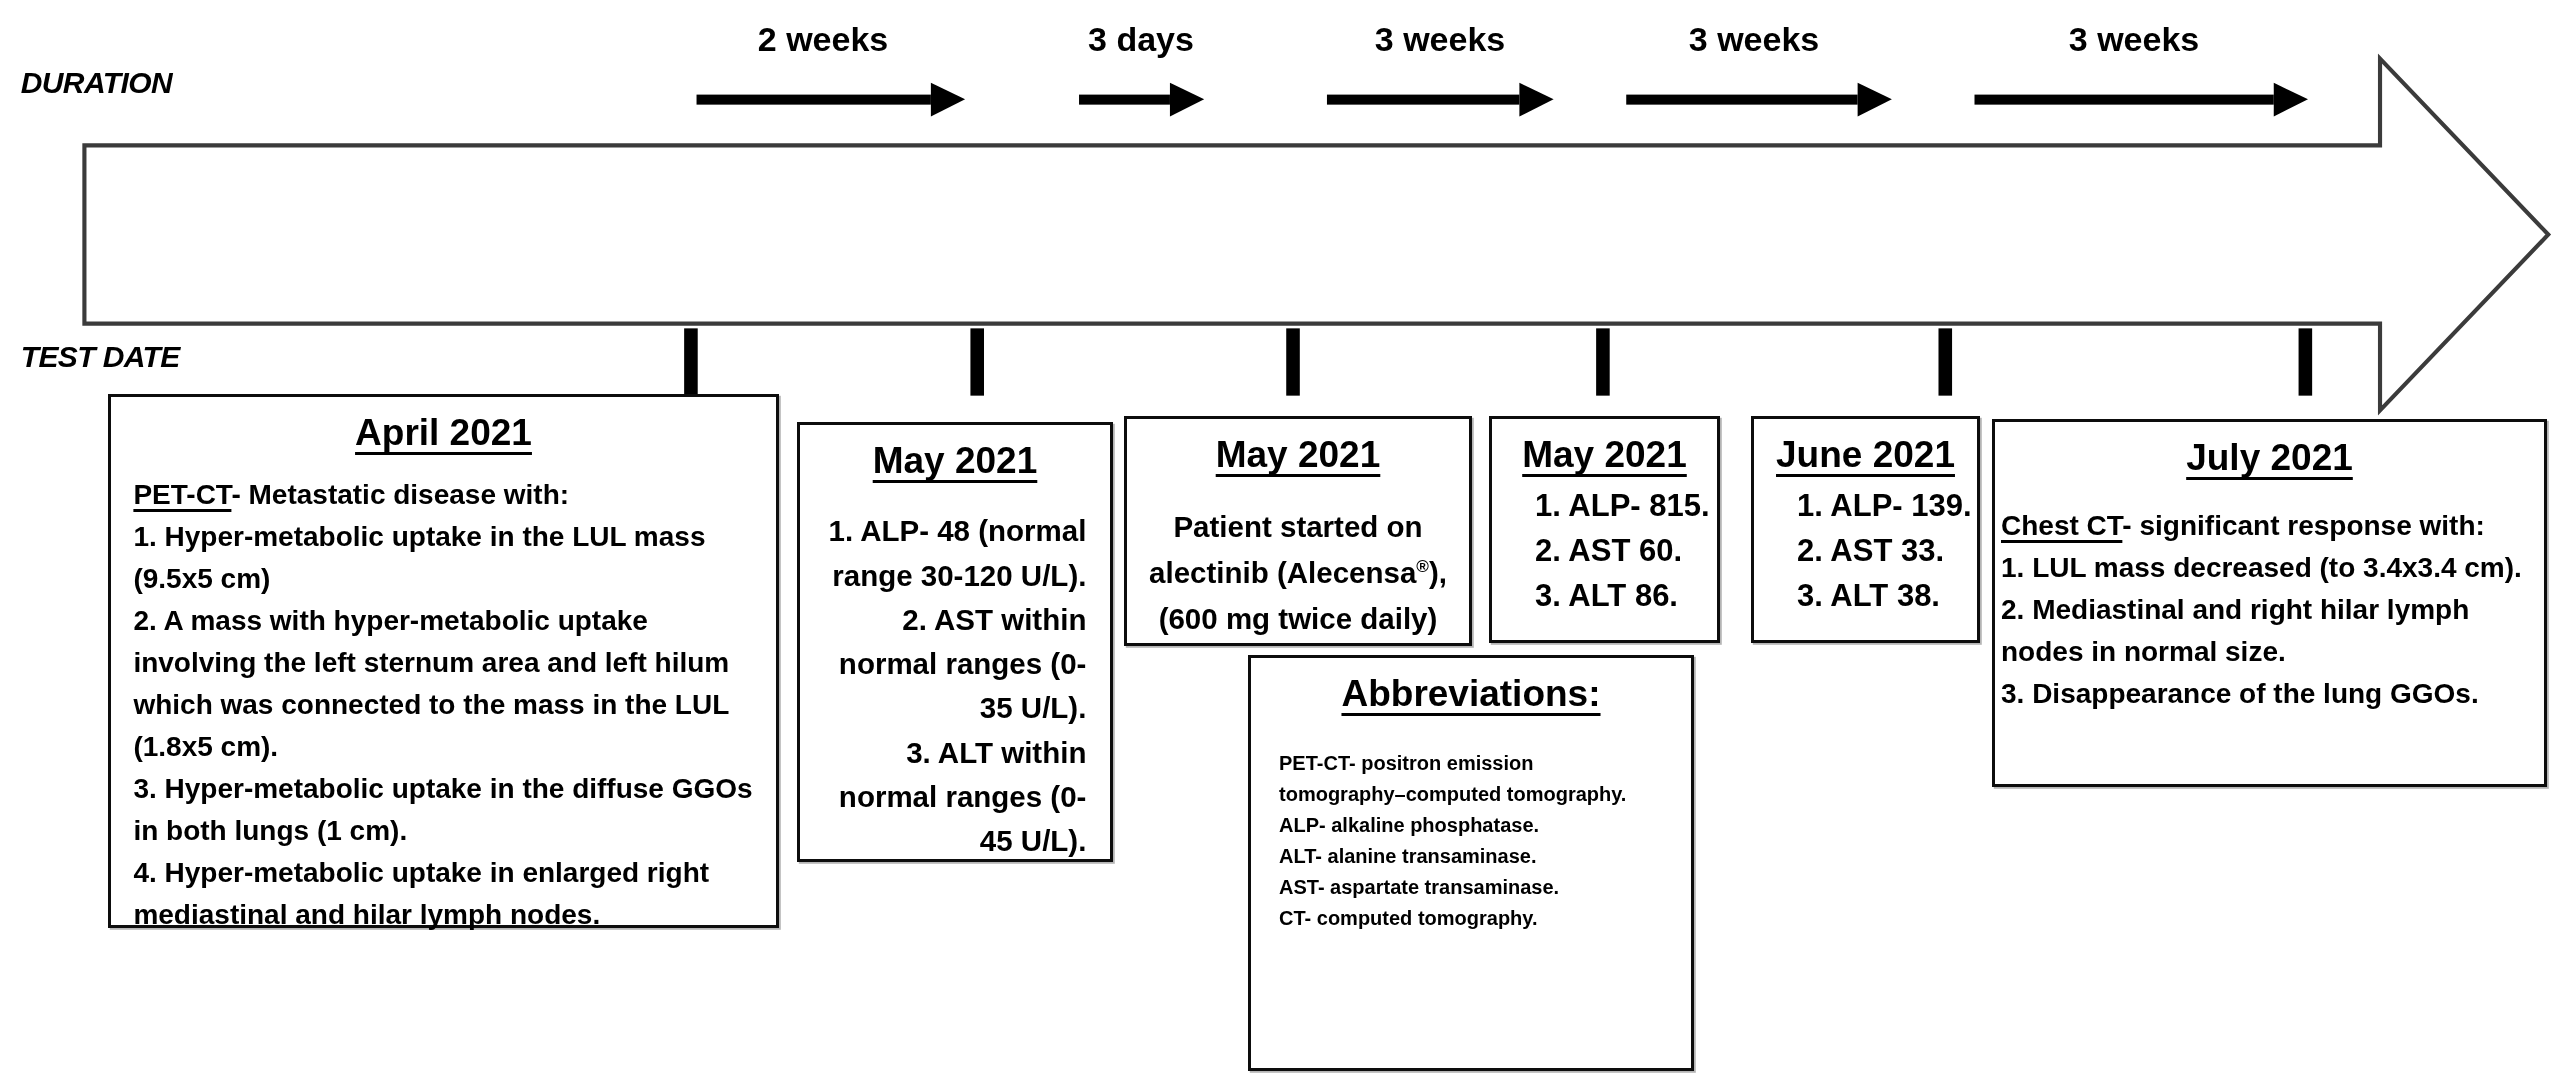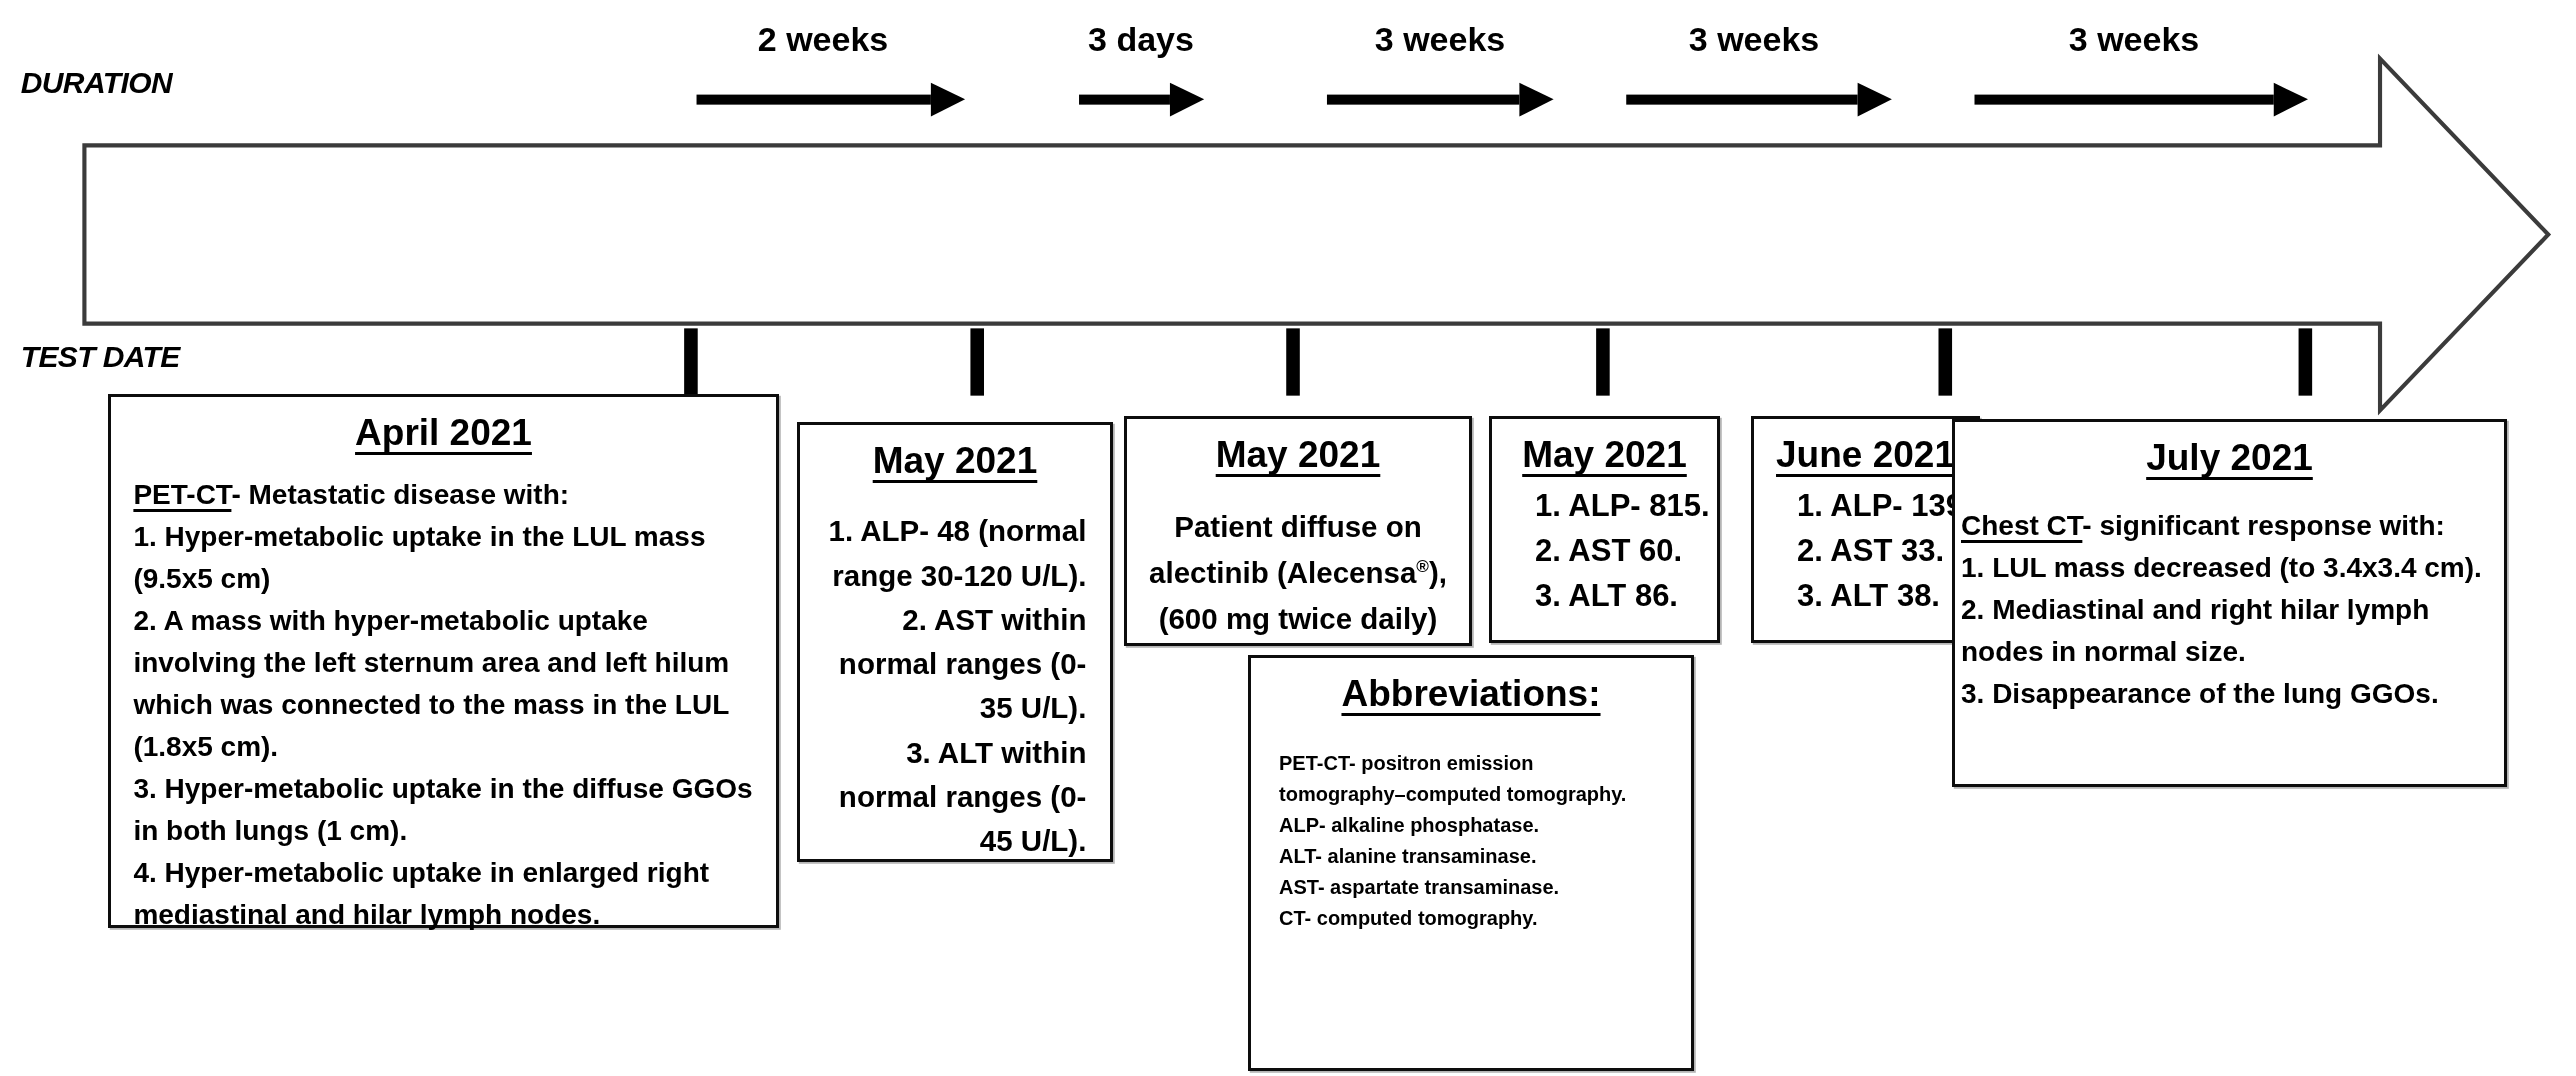--- a/index.html
+++ b/index.html
@@ -94,21 +94,21 @@
     <div class="box-body b-may1">
       <p>1. ALP- 48 (normal range 30-120 U/L).</p>
       <p>2. AST within normal ranges (0-35 U/L).</p>
       <p>3. ALT within normal ranges (0-45 U/L).</p>
     </div>
   </div>
 
   <div class="box" style="left:1124px;top:416px;width:348px;height:230px">
     <div class="box-title">May 2021</div>
     <div class="box-body b-may2">
-      <p><span>Patient diffuse on alectinib (Alecensa</span><sup>®</sup><span>), (600 mg twice daily)</span></p>
+      <p><span>Patient started on alectinib (Alecensa</span><sup>®</sup><span>), (600 mg twice daily)</span></p>
     </div>
   </div>
 
   <div class="box" style="left:1489px;top:416px;width:231px;height:227px">
     <div class="box-title">May 2021</div>
     <div class="box-body b-labs">
       <p>1. ALP- 815.</p>
       <p>2. AST 60.</p>
       <p>3. ALT 86.</p>
     </div>
@@ -116,21 +116,21 @@
 
   <div class="box" style="left:1751px;top:416px;width:229px;height:227px">
     <div class="box-title">June 2021</div>
     <div class="box-body b-labs">
       <p>1. ALP- 139.</p>
       <p>2. AST 33.</p>
       <p>3. ALT 38.</p>
     </div>
   </div>
 
-  <div class="box" style="left:1952px;top:419px;width:555px;height:368px">
+  <div class="box" style="left:1992px;top:419px;width:555px;height:368px">
     <div class="box-title">July 2021</div>
     <div class="box-body b-july">
       <p><span class="u">Chest CT</span><span>- significant response with:</span></p>
       <p>1. LUL mass decreased (to 3.4x3.4 cm).</p>
       <p>2. Mediastinal and right hilar lymph nodes in normal size.</p>
       <p>3. Disappearance of the lung GGOs.</p>
     </div>
   </div>
 
   <div class="box" style="left:1248px;top:655px;width:446px;height:416px">

